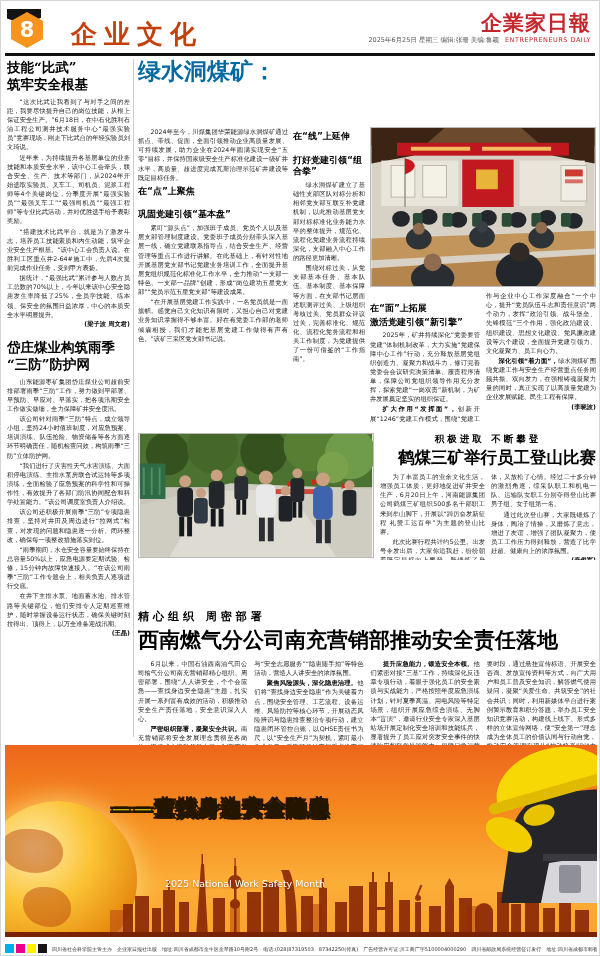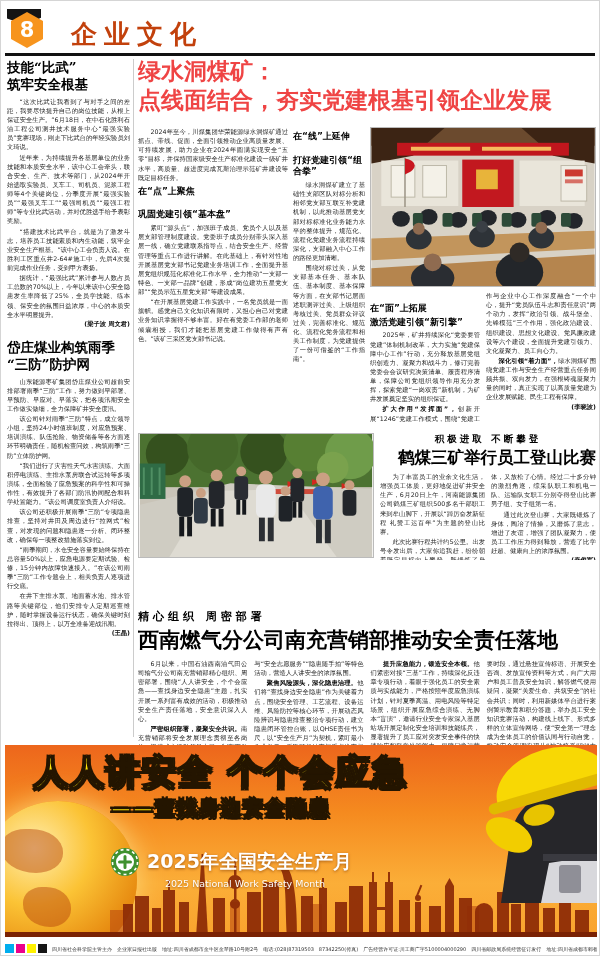--- a/index.html
+++ b/index.html
@@ -34,21 +34,21 @@
   
   .vline { position:absolute; left:132px; top:58px; width:1px; height:678px; background:#ccc; }
   .leftcol { position:absolute; left:6px; top:58px; width:123px; height:680px; overflow:hidden; }
   .la-title { font-family:"DejaVu Serif","Liberation Serif",serif; font-size:13.5px; font-weight:bold;
               color:#000; line-height:1.25; }
   .la-gap { height:10px; }
 
   
   .main-head { position:absolute; left:137px; top:56px; width:458px; }
   .mh { font-family:"DejaVu Serif","Liberation Serif",serif; font-size:23px; font-weight:bold;
-        color:#ef4444; line-height:1.25; }
+        color:#0369a1; line-height:1.25; }
   .main-body { position:absolute; left:137px; top:126px; width:458px; height:302px;
                display:flex; gap:5px; overflow:hidden; }
   .mcol1 { width:150px; flex:none; }
   .mcol2 { width:72px; flex:none; }
   .mright { width:226px; flex:none; display:flex; flex-direction:column; gap:4px; }
   .under { flex:1; column-count:2; column-gap:6px; overflow:hidden; }
   .subhead { font-size:9px; font-weight:bold; color:#000; line-height:1.3; margin:4px 0 2px; }
 
   .photo-frame { border:1px solid #bbb; }
 
@@ -101,20 +101,27 @@
 <body>
 
 <div class="page">
 
   <div class="hdr">
     <div class="badge-black"></div>
     <div class="badge-hex">
       <span>8</span>
     </div>
     <div class="section-title">企业文化</div>
+    <div class="hdr-right">
+      <div class="masthead-cn">企業家日報</div>
+      <div class="hdr-sub">
+        <span class="dateline">2025年6月25日  星期三  编辑:张珊  美编:鲁颖</span>
+        <span class="masthead-en">ENTREPRENEURS DAILY</span>
+      </div>
+    </div>
   </div>
   <div class="hdr-rule"></div>
   <div class="vline"></div>
 
   <div class="leftcol">
     <div class="la-title">技能“比武”</div>
     <div class="la-title">筑牢安全根基</div>
     <div style="height:4px"></div>
     <div>
         <p class="bp">“这次比武让我看到了与对手之间的差距，我要尽快提升自己的岗位技能，从根上保证安全生产。”6月18日，在中石化胜利石油工程公司测井技术服务中心“最强实验员”竞赛现场，刚走下比武台的年轻实验员刘文琦说。</p>
@@ -133,21 +140,20 @@
         <p class="bp">“我们进行了灾害性天气水害演练、大面积停电演练、主排水泵房联合试运转等多项演练，全面检验了应急预案的科学性和可操作性，有效提升了各部门防汛协同配合和科学处置能力。”该公司调度室负责人介绍说。</p>
         <p class="bp">该公司还积极开展雨季“三防”专项隐患排查，坚持对井田及周边进行“拉网式”检查，对发现的问题和隐患逐一分析、闭环整改，确保每一项整改措施落实到位。</p>
         <p class="bp">“雨季期间，水仓安全容量要始终保持在总容量50%以上，应急电源要定期试验、检修，15分钟内故障快速接入。”在该公司雨季“三防”工作专题会上，相关负责人逐项进行交底。</p>
         <p class="bp">在井下主排水泵、地面蓄水池、排水管路等关键部位，他们安排专人定期巡查维护，随时掌握设备运行状态，确保关键时刻拉得出、顶得上，以万全准备迎战汛期。</p>
       </div>
     <span class="byline">(王晶)</span>
   </div>
 
   <div class="main-head">
     <div class="mh">绿水洞煤矿：</div>
-    <div class="mh">点线面结合，夯实党建根基引领企业发展</div>
   </div>
 
   <div class="main-body">
     <div class="mcol1">
       <div>
           <p class="bp">2024年至今，川煤集团华荣能源绿水洞煤矿通过抓点、带线、促面，全面引领推动企业高质量发展、可持续发展，助力企业在2024年圆满实现安全“五零”目标，并保持国家级安全生产标准化建设一级矿井水平，高质量、超进度完成瓦斯治理示范矿井建设等既定目标任务。</p>
         </div>
       <div class="subhead">在“点”上聚焦</div>
       <div class="subhead" style="margin-top:12px">巩固党建引领“基本盘”</div>
       <div>
@@ -377,31 +383,21 @@
       <g transform="rotate(-16 118 32)">
         <path d="M60,48 a58,40 0 0 1 116,0 Z" fill="#f8d804"></path>
         <rect x="50" y="46" width="134" height="11" rx="5.5" fill="#e0ba00"></rect>
       </g>
       <ellipse cx="78" cy="94" rx="25" ry="15" fill="#f2cd00" transform="rotate(28 78 94)"></ellipse>
       <ellipse cx="108" cy="74" rx="16" ry="10" fill="#e8c400" transform="rotate(-18 108 74)"></ellipse>
       <path d="M118,122 L170,114 L170,162 L110,162 Z" fill="#d8d8dc"></path>
       <rect x="112" y="113" width="58" height="7" fill="#3a3a40"></rect>
       <rect x="128" y="124" width="22" height="28" rx="3" fill="#8f8f97"></rect>
     </svg>
-    <div class="bn-line bn1">人人讲安全 个个会应急</div>
     <div class="bn-line bn2">——查找身边安全隐患</div>
-    <div class="campaign">
-      <svg width="30" height="30" viewBox="0 0 30 30">
-        <circle cx="15" cy="15" r="14" fill="#3f9130"></circle>
-        <circle cx="15" cy="15" r="12.5" fill="none" stroke="#fff" stroke-width="1.6" stroke-dasharray="3 3"></circle>
-        <circle cx="15" cy="15" r="9" fill="#fff"></circle>
-        <path d="M15,9.5 V20.5 M9.5,15 H20.5" stroke="#3f9130" stroke-width="3" stroke-linecap="round"></path>
-      </svg>
-      <span class="camp-cn">2025年全国安全生产月</span>
-    </div>
     <div class="camp-en">2025 National Work Safety Month</div>
   </div>
 
   <div class="footer">
     <span class="cb cb-c"></span>
     <span class="cb cb-m"></span>
     <span class="cb cb-y"></span>
     <span class="cb cb-k"></span>
     <span class="ftext">四川省社会科学院主管主办　企业家日报社出版　地址:四川省成都市金牛区金琴路10号附2号　电话:(028)87319503　87342250(传真)　广告经营许可证:川工商广字5100004000290　四川省邮政局系统经营征订发行　地址:四川省成都市郫都区犀浦镇二环13号</span>
   </div>

